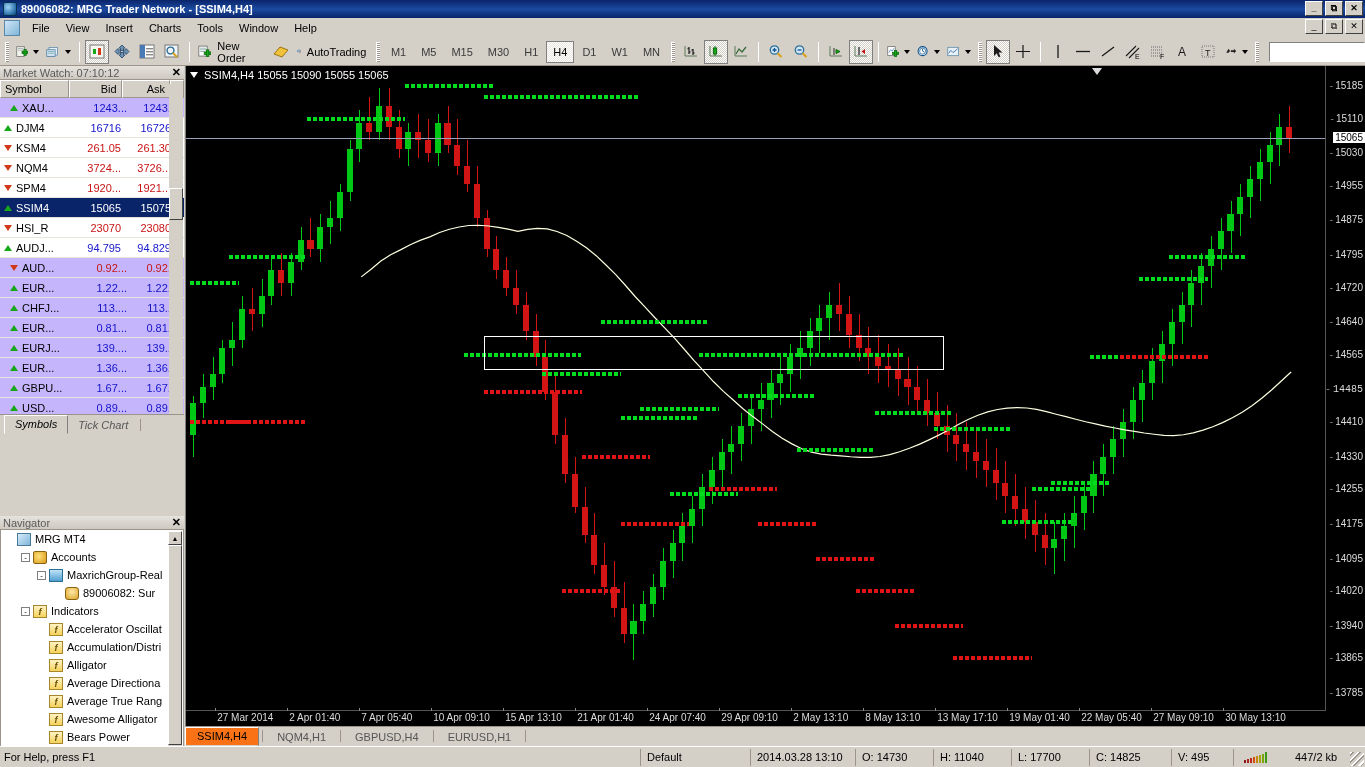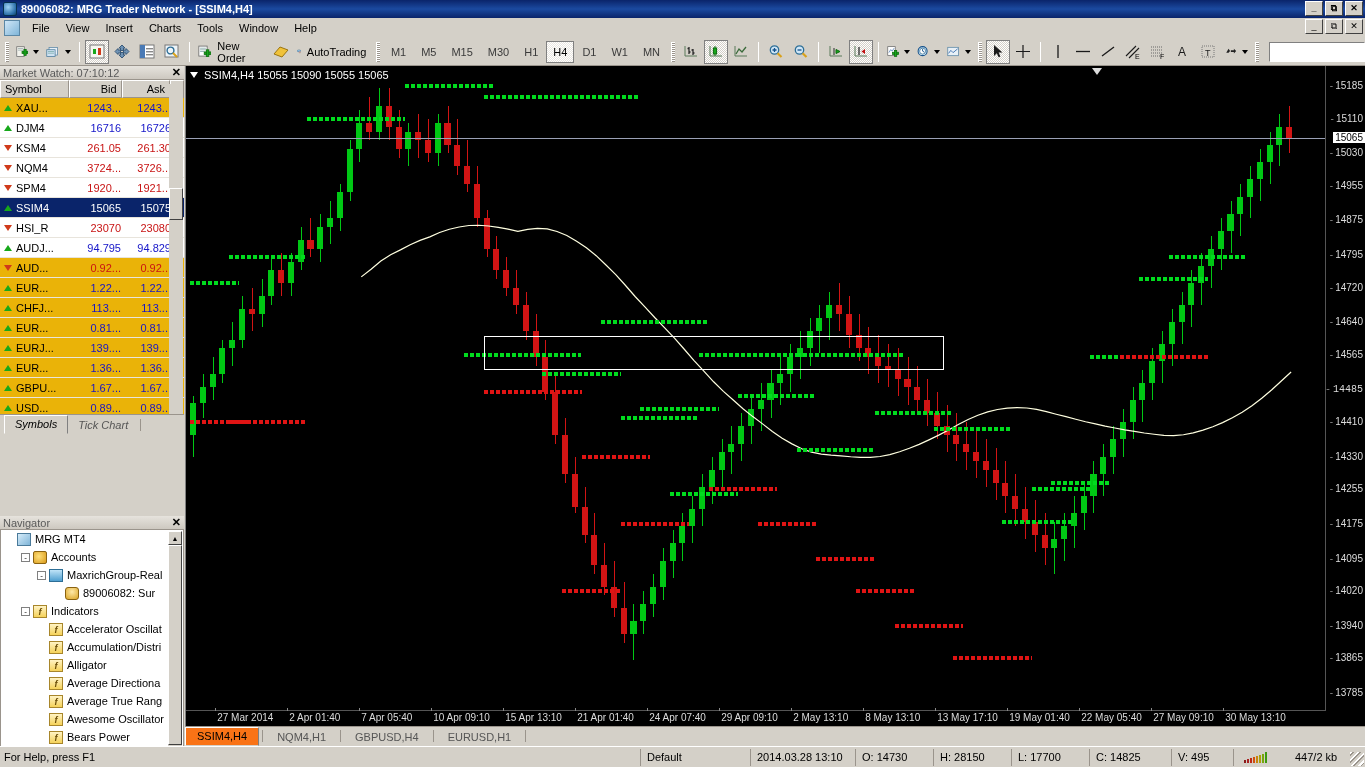--- a/index.html
+++ b/index.html
@@ -90,21 +90,21 @@
     border-right:1px solid #9a948c; border-bottom:1px solid #9a948c;
     border-top:1px solid #fff; border-left:1px solid #fff;
     font-size:11px; display:flex; align-items:center; padding:0 4px;
   }
   .c-sym { width:72px; }
   .c-bid { width:54px; justify-content:flex-end; }
   .c-ask { width:50px; justify-content:flex-end; }
   .mw-scrollcol { width:14px; }
   .mw-row { display:flex; height:20px; font-size:11px; align-items:center;
      border-bottom:1px solid #e8e4dc; }
-  .mw-row.alt { background:#eab308; }
+  .mw-row.alt { background:#c4b5fd;padding-left:6px; }
   .mw-row .sym { width:72px; display:flex;align-items:center; gap:4px; padding-left:4px; color:#000;}
   .mw-row .bid { width:54px; text-align:right; padding-right:5px; }
   .mw-row .ask { width:50px; text-align:right; padding-right:5px; }
   .mw-row.selected { background:#0a246a; }
   .mw-row.selected .sym, .mw-row.selected .bid, .mw-row.selected .ask { color:#fff; }
   .arr-up { width:0;height:0;border-left:4px solid transparent;border-right:4px solid transparent;
      border-bottom:6px solid #17a81a; }
   .arr-dn { width:0;height:0;border-left:4px solid transparent;border-right:4px solid transparent;
      border-top:6px solid #d03a1a; }
   .up-val { color:#1414c8; } .dn-val { color:#c81414; }
@@ -705,21 +705,21 @@
               <span style="width:16px;display:inline-block"></span>
               <span style="width:12px;display:inline-block"></span>
               <span class="ico ico-fx">f</span>
               <span>Average True Rang</span>
             </div>
             <div class="tree-row">
               <span style="width:16px;display:inline-block"></span>
               <span style="width:16px;display:inline-block"></span>
               <span style="width:12px;display:inline-block"></span>
               <span class="ico ico-fx">f</span>
-              <span>Awesome Oscillator</span>
+              <span>Awesome Alligator</span>
             </div>
             <div class="tree-row">
               <span style="width:16px;display:inline-block"></span>
               <span style="width:16px;display:inline-block"></span>
               <span style="width:12px;display:inline-block"></span>
               <span class="ico ico-fx">f</span>
               <span>Bears Power</span>
             </div>
             <div class="tree-row">
               <span style="width:16px;display:inline-block"></span>
@@ -1086,21 +1086,21 @@
     <span class="ctabsep"></span>
     <span class="ctab">EURUSD,H1</span>
     <span class="ctabsep"></span>
   </div>
 
   <div class="statusbar">
     <span class="sb-cell sb-first" style="width:640px">For Help, press F1</span>
     <span class="sb-cell" style="width:110px">Default</span>
     <span class="sb-cell" style="width:105px">2014.03.28 13:10</span>
     <span class="sb-cell" style="width:78px">O: 14730</span>
-    <span class="sb-cell" style="width:78px">H: 28150</span>
+    <span class="sb-cell" style="width:78px">H: 11040</span>
     <span class="sb-cell" style="width:78px">L: 17700</span>
     <span class="sb-cell" style="width:82px">C: 14825</span>
     <span class="sb-cell" style="width:62px">V: 495</span>
     <span class="sb-cell" style="width:auto;padding-right:2px">
       <span class="sig">
         <i style="height:3px;background:#8b1a1a"></i>
           <i style="height:4px;background:#a82020"></i>
         <i style="height:5px;background:#c02a14"></i>
           <i style="height:6px;background:#d2500f"></i>
         <i style="height:7px;background:#c8860c"></i>

